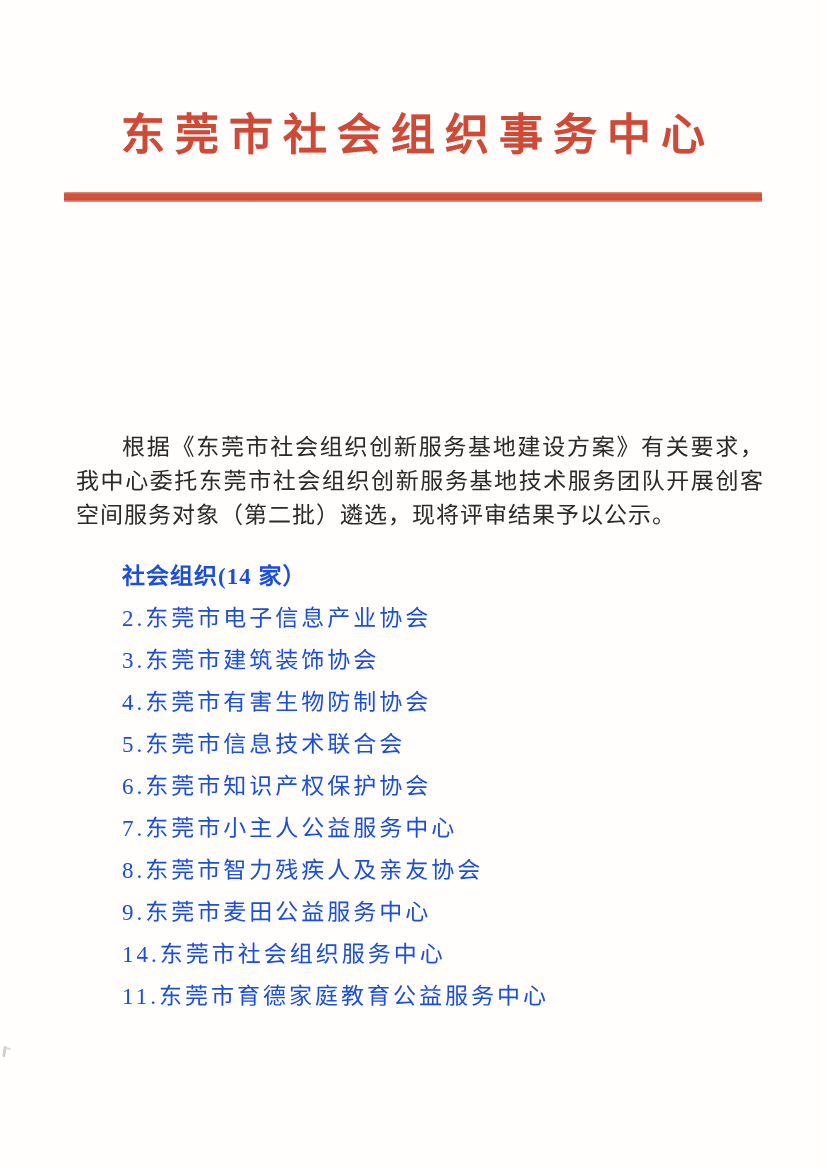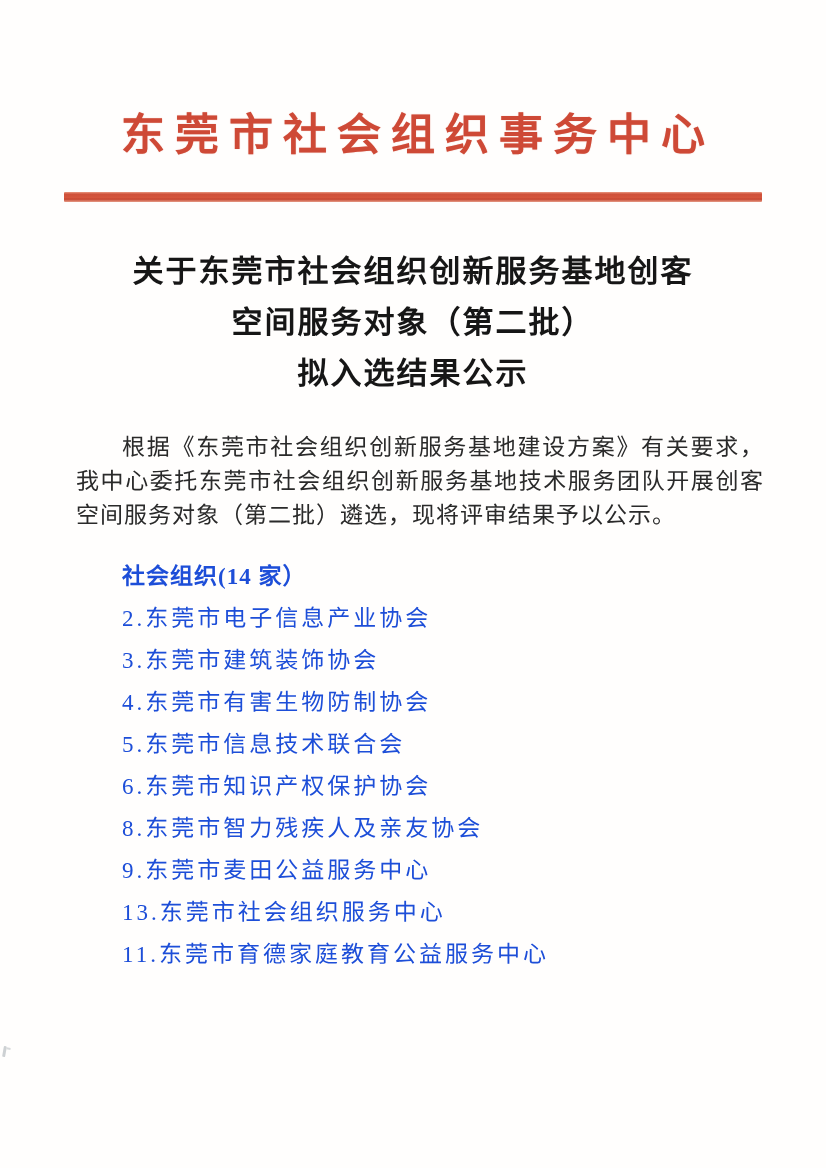--- a/index.html
+++ b/index.html
@@ -144,38 +144,34 @@
 </head>
 <body>
 
 <div class="page">
 
   <header>
     <div class="org-name">东莞市社会组织事务中心</div>
     <div class="letterhead-rule"></div>
   </header>
 
-  <h1 class="doc-title">
-    <span class="title-line">关于东莞市社会组织创新服务基地创客</span>
-    <span class="title-line">空间服务对象（第二批）</span>
-    <span class="title-line">拟入选结果公示</span>
-  </h1>
 
   <p class="intro">根据《东莞市社会组织创新服务基地建设方案》有关要求，我中心委托东莞市社会组织创新服务基地技术服务团队开展创客空间服务对象（第二批）遴选，现将评审结果予以公示。</p>
 
   <section class="list-block">
     <div class="list-heading">社会组织(14 家）</div>
     <div class="org-item">2.东莞市电子信息产业协会</div>
     <div class="org-item">3.东莞市建筑装饰协会</div>
     <div class="org-item">4.东莞市有害生物防制协会</div>
     <div class="org-item">5.东莞市信息技术联合会</div>
     <div class="org-item">6.东莞市知识产权保护协会</div>
+    <div class="org-item">7.东莞市小主人公益服务中心</div>
     <div class="org-item">8.东莞市智力残疾人及亲友协会</div>
     <div class="org-item">9.东莞市麦田公益服务中心</div>
-    <div class="org-item">13.东莞市社会组织服务中心</div>
+    <div class="org-item">14.东莞市社会组织服务中心</div>
     <div class="org-item">11.东莞市育德家庭教育公益服务中心</div>
   </section>
 
   <div class="footer-rule"></div>
 
   <div class="scan-artifact"></div>
 
 </div>
 
 </body></html>

